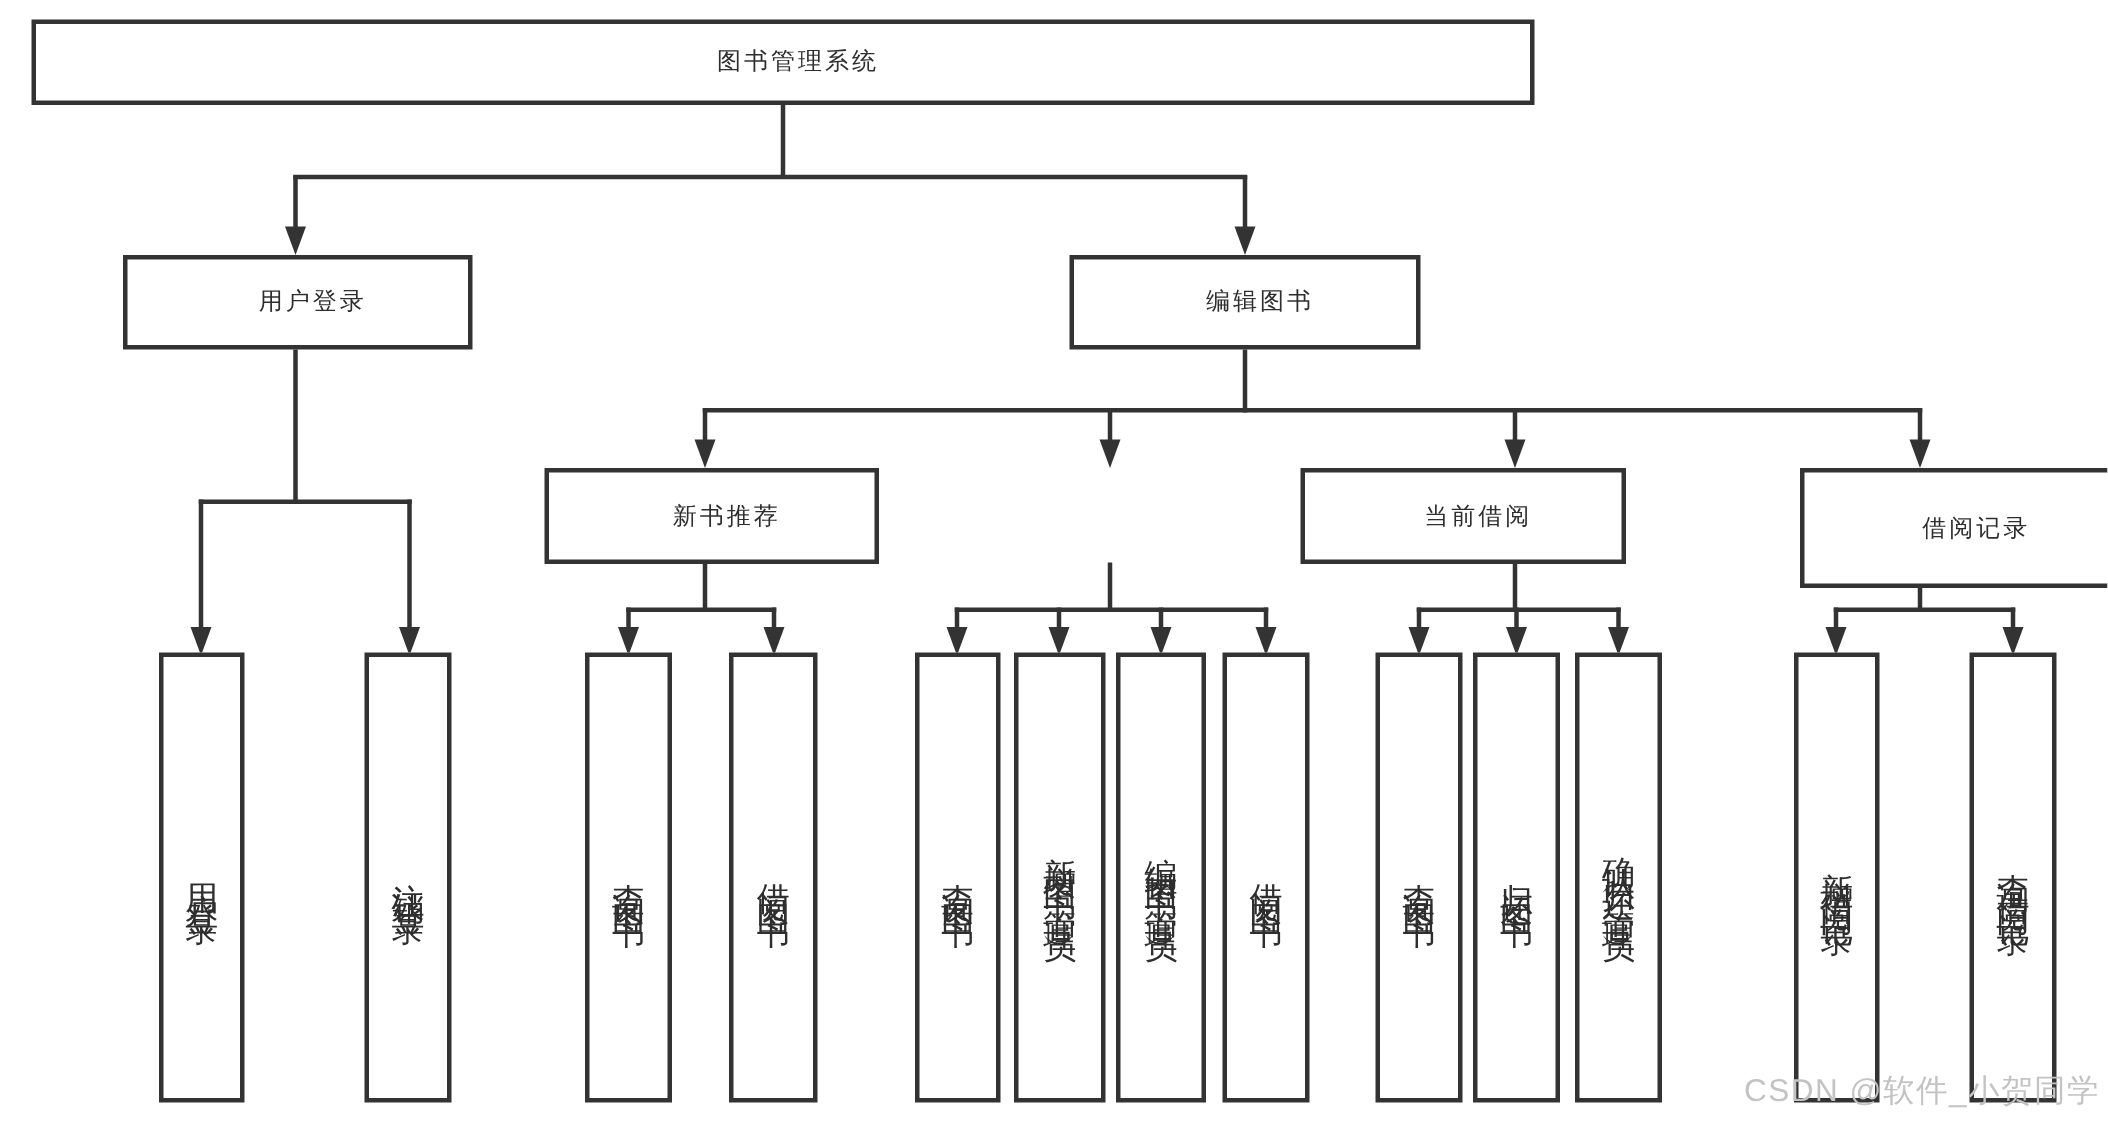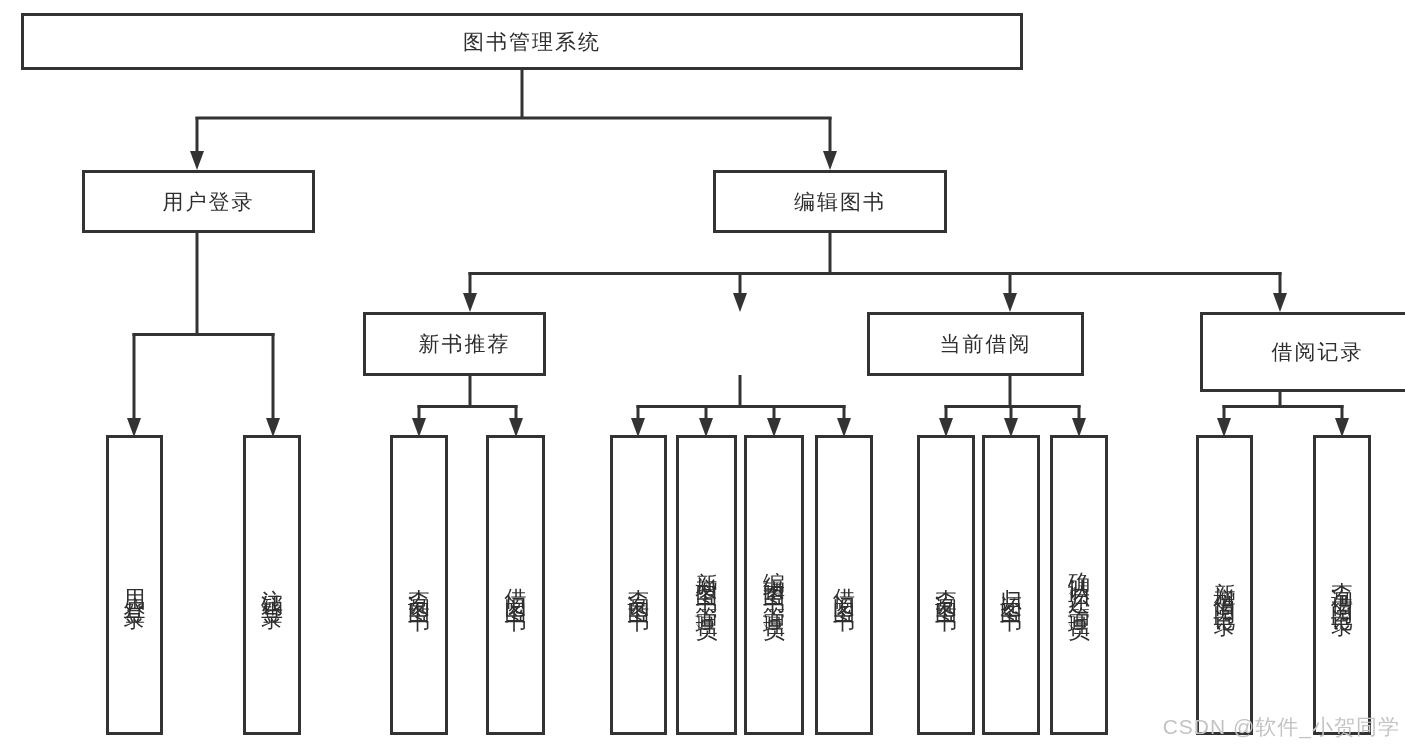--- a/index.html
+++ b/index.html
@@ -8,21 +8,21 @@
   .canvas {
     position:relative; width:1405px; height:747px;
     background:#ffffff; overflow:hidden;
   }
   .svg-layer { position:absolute; left:0; top:0; width:1405px; height:747px; }
   .node {
     position:absolute; background:#ffffff; border:3px solid #333333;
     display:flex; align-items:center; justify-content:center;
     color:#2e2e2e;
   }
-  .hbox { font-size:21px; letter-spacing:2px; white-space:nowrap;padding-left:20px; }
+  .hbox { font-size:16px; letter-spacing:2px; white-space:nowrap;padding-left:20px; }
   .leaf span {
     display:inline-block;
     writing-mode:vertical-rl;
     text-orientation:mixed;
     font-size:22px;
     letter-spacing:7px;
     line-height:1;
     color:#2e2e2e;
   }
   .watermark {
@@ -96,21 +96,21 @@
     <polygon points="1217,418 1231,418 1224,437" fill="#333333" stroke="none"></polygon>
     <line x1="1342" y1="405" x2="1342" y2="420"></line>
     <polygon points="1335,418 1349,418 1342,437" fill="#333333" stroke="none"></polygon>
   </svg>
 
   <div class="node hbox" style="left:21px; top:13px; width:1002px; height:57px;">图书管理系统</div>
 
   <div class="node hbox" style="left:82px; top:170px; width:233px; height:63px;">用户登录</div>
   <div class="node hbox" style="left:713px; top:170px; width:234px; height:63px;">编辑图书</div>
 
-  <div class="node hbox" style="left:363px; top:312px; width:183px; height:64px;">新书推荐</div>
+  <div class="node hbox" style="left:363px; top:312px; width:223px; height:64px;">新书推荐</div>
   <div class="node hbox" style="left:867px; top:312px; width:217px; height:64px;">当前借阅</div>
   <div class="node hbox" style="left:1172px; top:312px; width:215px; height:80px;margin-left:28px;">借阅记录</div>
 
   <div class="node leaf" style="left:106px; top:435px; width:57px; height:300px;">
     <span>用户登录</span>
   </div>
   <div class="node leaf" style="left:243px; top:435px; width:58px; height:300px;">
     <span>注销登录</span>
   </div>
 

